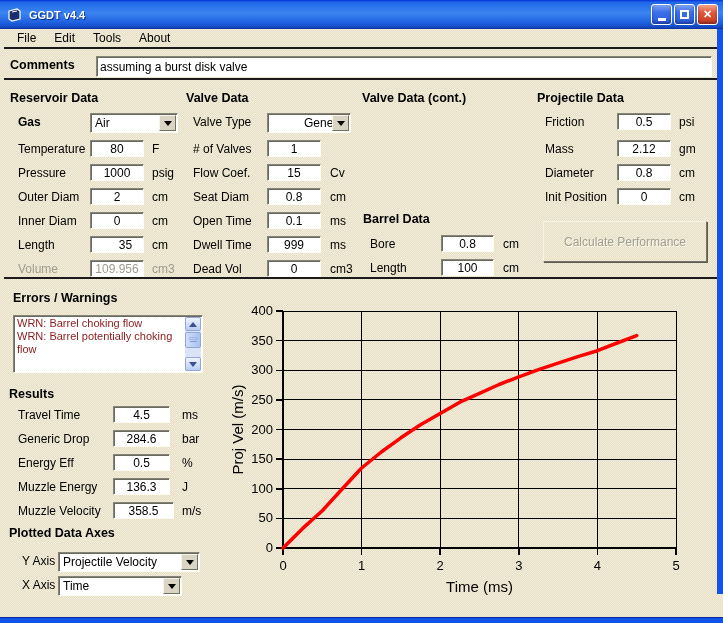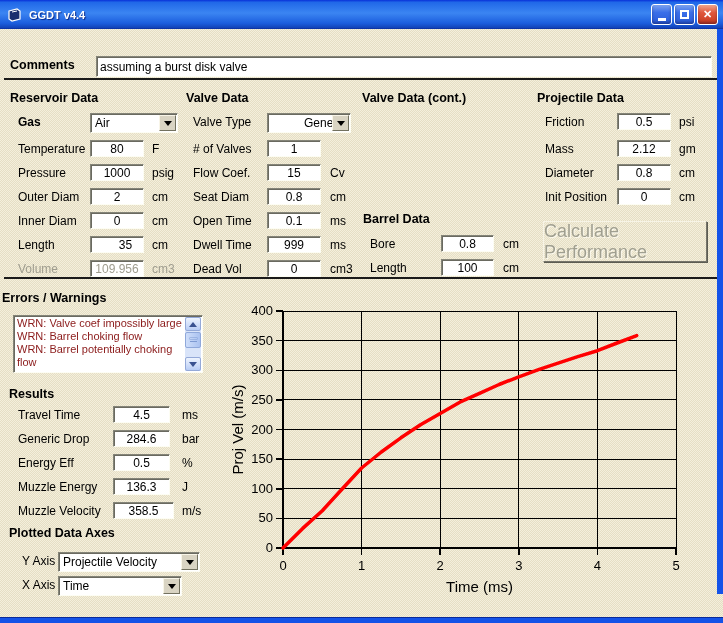--- a/index.html
+++ b/index.html
@@ -92,21 +92,21 @@
   }
   .sthumb {
     position:absolute; left:0; top:15px; width:16px; height:16px; border-radius:2px;
     background:linear-gradient(to right,#cfdefa,#aac2f0); border:1px solid #8fa8da;
   }
   .sthumb::after { content:""; position:absolute; left:4px; top:5px; width:7px; height:1px;
     box-shadow:0 0 0 .5px #7e9ad2, 0 3px 0 0 #7e9ad2; }
   
   .calcbtn {
     position:absolute; left:543px; top:221px; width:164px; height:41px;
-    background:transparent; color:#a09f90; font-size:18px;
+    background:transparent; color:#a09f90; font-size:12px;
     border:1px solid; border-color:#f7f4e6 #75746a #75746a #f7f4e6;
     box-shadow:1px 1px 0 #5c5c52; display:flex; align-items:center; justify-content:center;
     text-shadow:1px 1px 0 #fbf8ec; font-family:"Liberation Sans",sans-serif;
   }
   svg text { font-family:"Liberation Sans",sans-serif; fill:#000; }
 </style>
 </head>
 <body>
 
 <div id="app">
@@ -125,20 +125,26 @@
       <div class="wbtn">
           <div class="minbar"></div>
         </div>
       <div class="wbtn">
           <div class="maxbox"></div>
         </div>
       <div class="wbtn close">✕</div>
     </div>
   </div>
 
+  <div class="menubar">
+    <span class="menuitem">File</span>
+    <span class="menuitem">Edit</span>
+    <span class="menuitem">Tools</span>
+    <span class="menuitem">About</span>
+  </div>
 
   <div class="comments-row"></div>
   <span class="hdr" style="left:10px; top:58px;">Comments</span>
   <div class="tf" style="left:96px; top:56px; width:616px; height:21px;">
     <input class="left" value="assuming a burst disk valve" style="">
   </div>
 
   <span class="hdr" style="left:10px; top:91px;">Reservoir Data</span>
   <span class="lbl" style="left:18px; top:115px;font-weight:bold;">Gas</span>
   <div class="dd" style="left:90px; top:113px; width:88px;">
@@ -230,24 +236,23 @@
   <span class="unit" style="left:679px; top:166px;">cm</span>
 
   <span class="lbl" style="left:545px; top:190px;">Init Position</span>
   <div class="tf" style="left:617px; top:188px; width:54px;"><input value="0" style=""></div>
   <span class="unit" style="left:679px; top:190px;">cm</span>
 
   <div class="calcbtn">Calculate Performance</div>
 
   <div class="divider" style="top:277px;"></div>
 
-  <span class="hdr" style="left:2px; top:291px;">Errors / Warnings</span>
+  <span class="hdr" style="left:13px; top:291px;">Errors / Warnings</span>
   <div class="listbox">
     <div class="listlines">
-      <div>WRN: Valve coef impossibly large</div>
       <div>WRN: Barrel choking flow</div>
       <div>WRN: Barrel potentially choking flow</div>
     </div>
     <div class="sbar">
       <div class="sbtn" style="top:0;">
           <span class="tri-up-s"></span>
         </div>
       <div class="sthumb"></div>
       <div class="sbtn" style="bottom:0;">
           <span class="tri-dn-s"></span>

